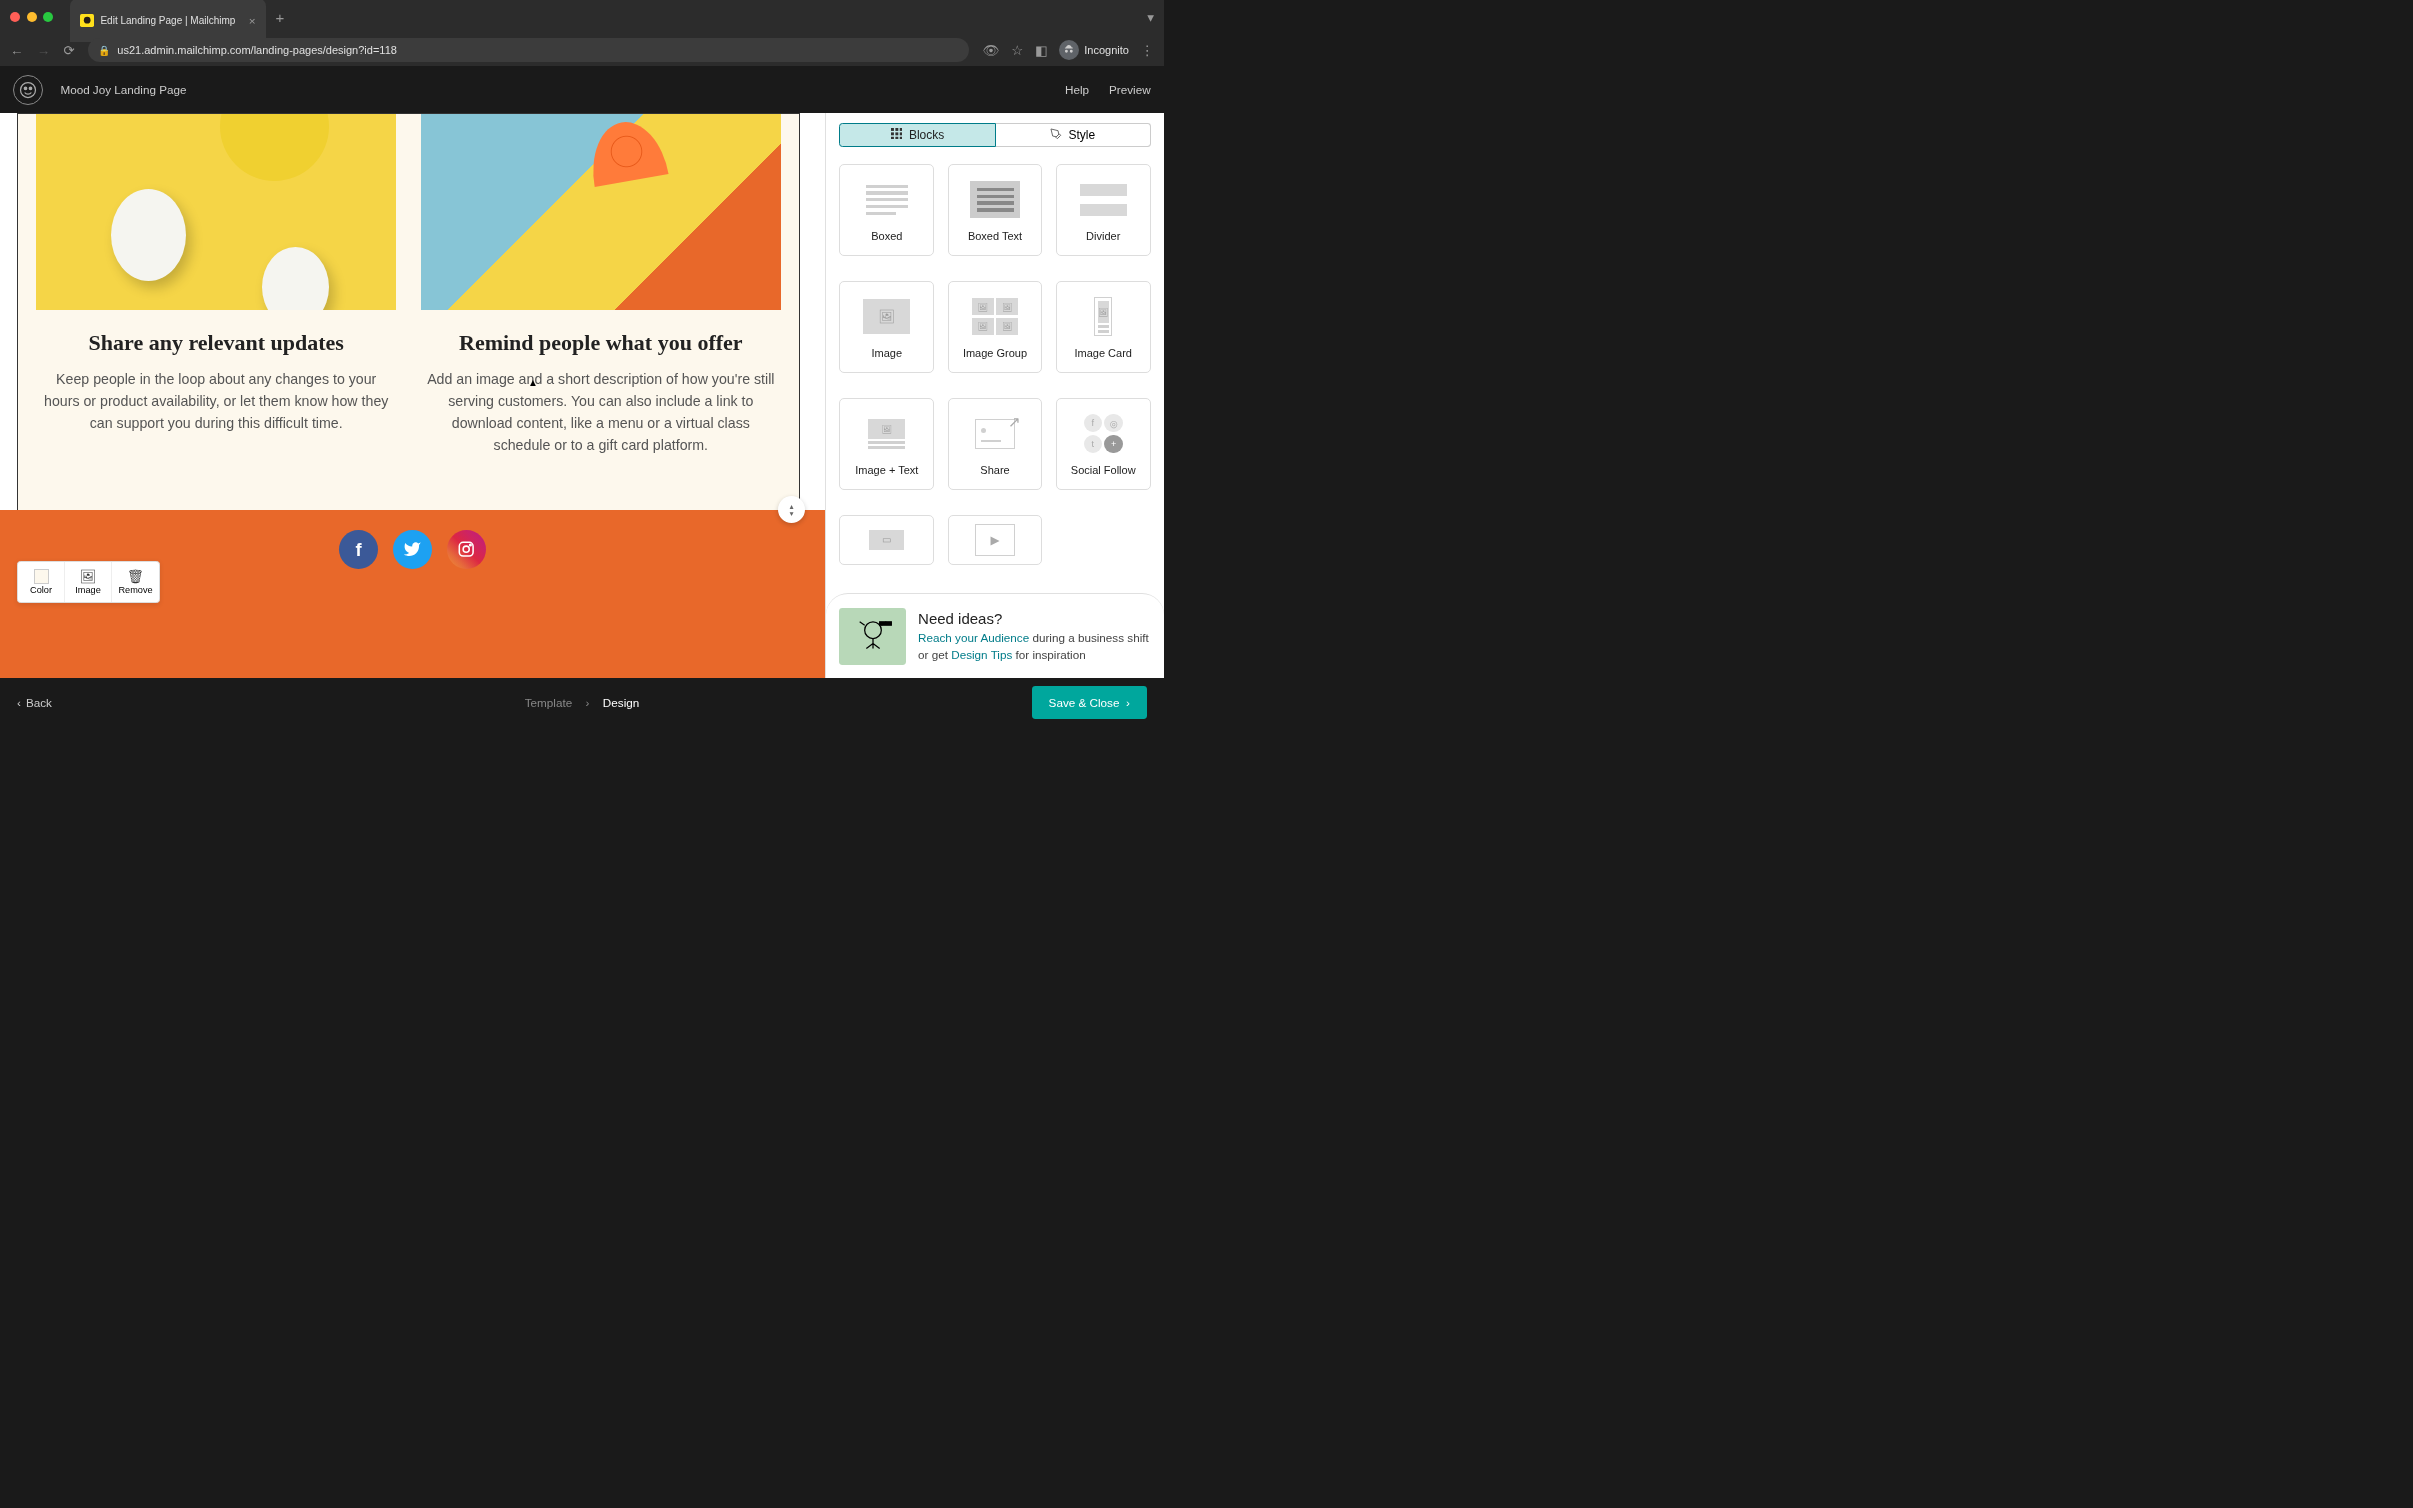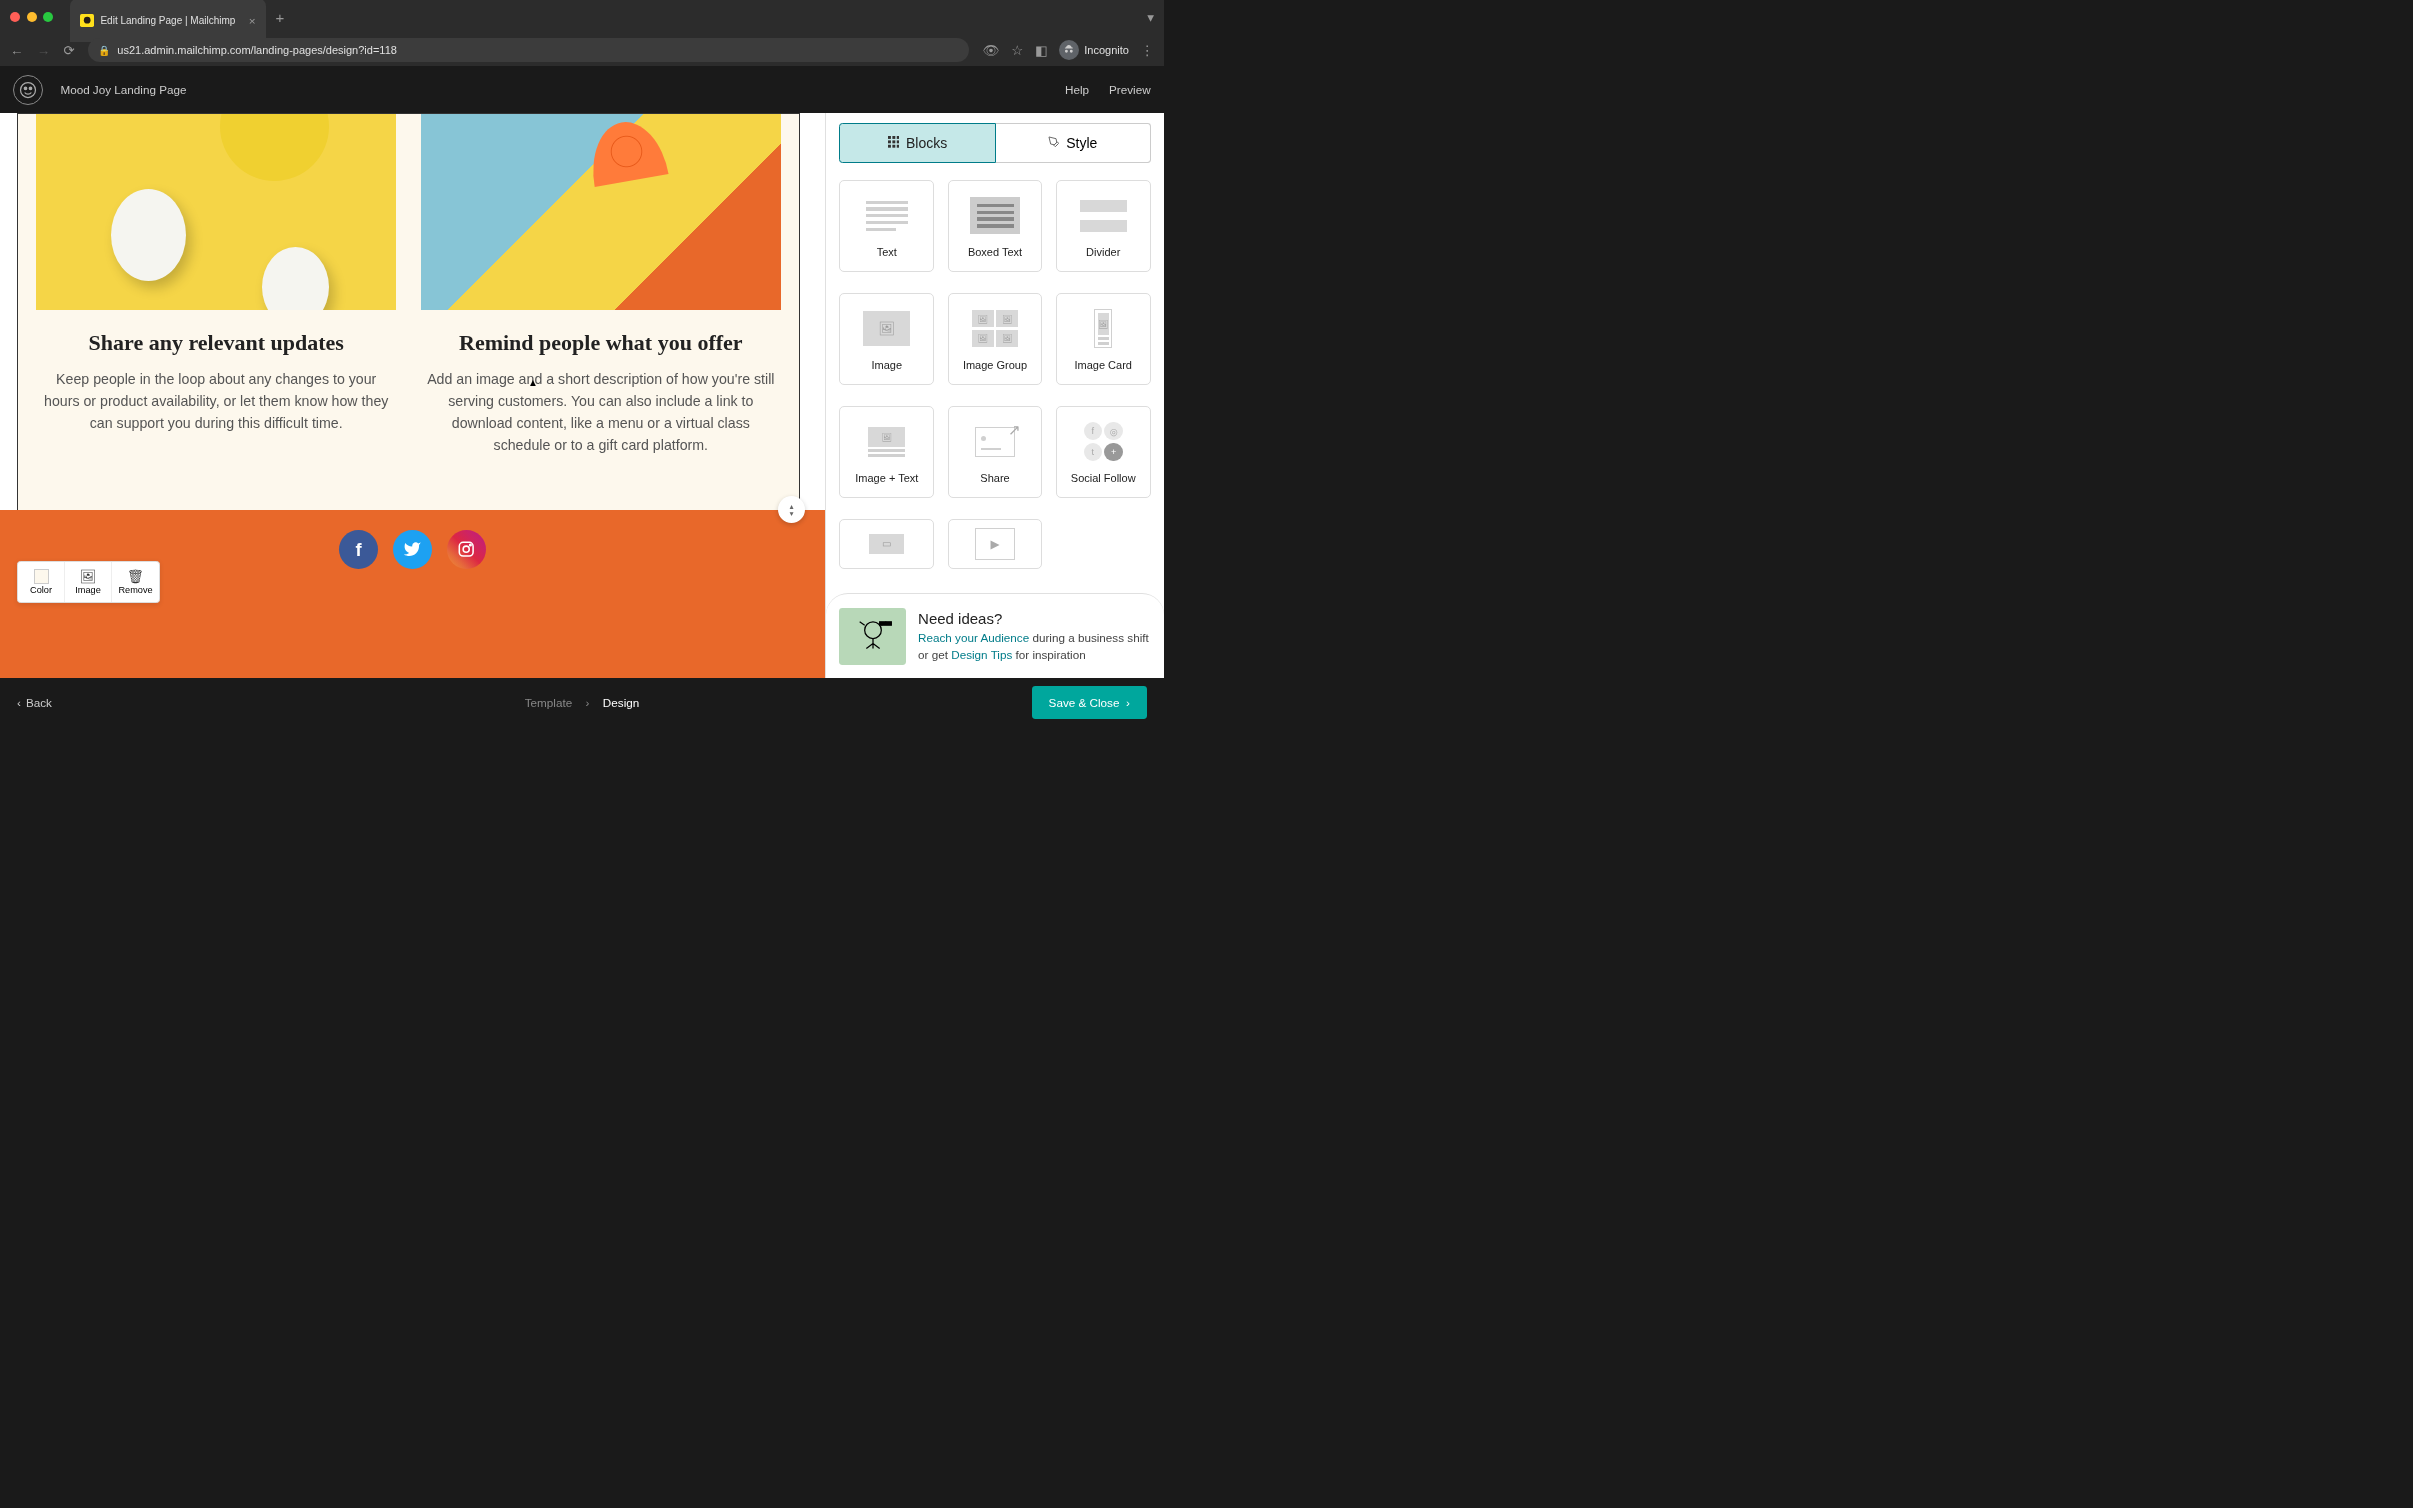--- a/index.html
+++ b/index.html
@@ -290,27 +290,27 @@
   display: flex;
   flex-direction: column;
 }
 .panel-tabs {
   display: flex;
   padding: 10px 13.4px 0;
   gap: 0;
 }
 .panel-tab {
   flex: 1;
-  height: 40px;
+  height: 24px;
   display: flex;
   align-items: center;
   justify-content: center;
   gap: 6.7px;
   border: 0.8px solid #ccc;
-  font-size: 14px;
+  font-size: 12px;
   cursor: pointer;
 }
 .panel-tab.active {
   background: #c5e8e8;
   border-color: #007c89;
   color: #222;
   font-weight: 500;
 }
 .panel-tab:first-child { border-radius: 3.4px 0 0 3.4px; }
 .panel-tab:last-child { border-radius: 0 3.4px 3.4px 0; border-left: none; }
@@ -596,21 +596,21 @@
       <div class="block-card">
         <div class="block-preview">
             <div class="text-lines">
               <div class="text-line"></div>
               <div class="text-line"></div>
               <div class="text-line"></div>
               <div class="text-line"></div>
               <div class="text-line short"></div>
             </div>
           </div>
-        <span class="block-label">Text</span>
+        <span class="block-label">Boxed</span>
       </div>
       <div class="block-card">
         <div class="block-preview">
             <div class="boxed-text-bg">
               <div class="text-line"></div>
               <div class="text-line"></div>
               <div class="text-line"></div>
               <div class="text-line"></div>
             </div>
           </div>

